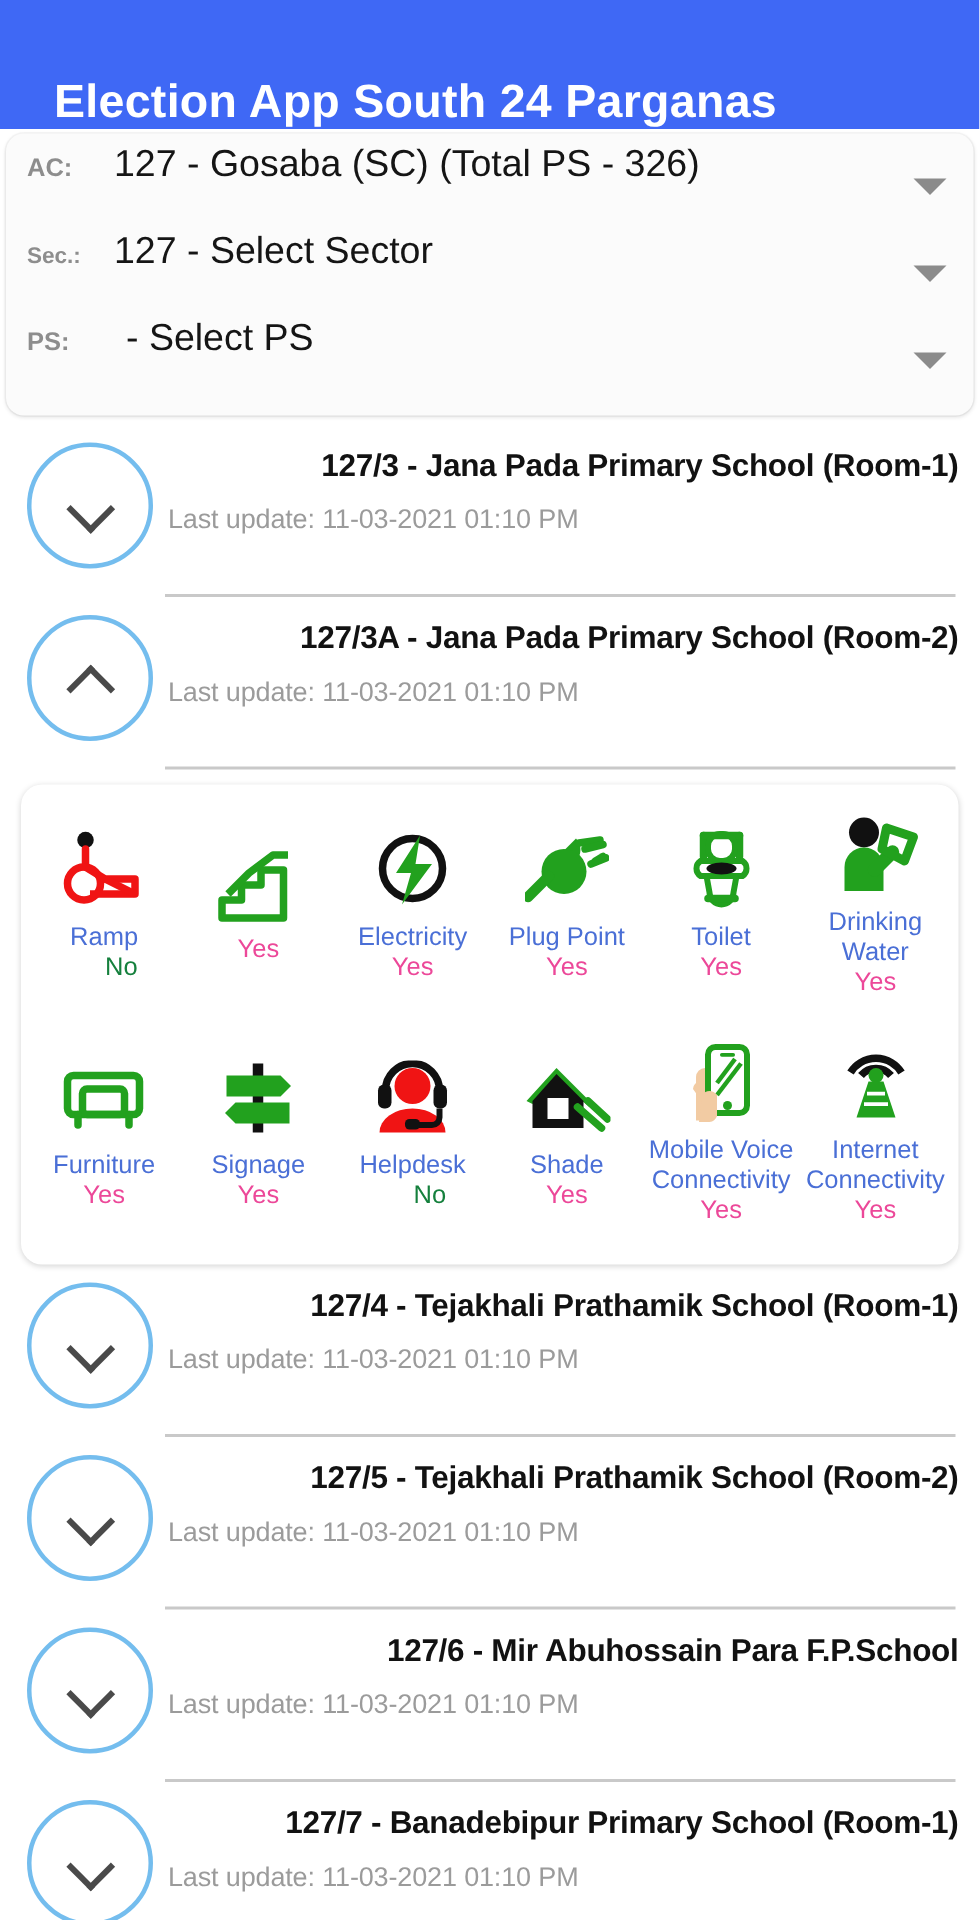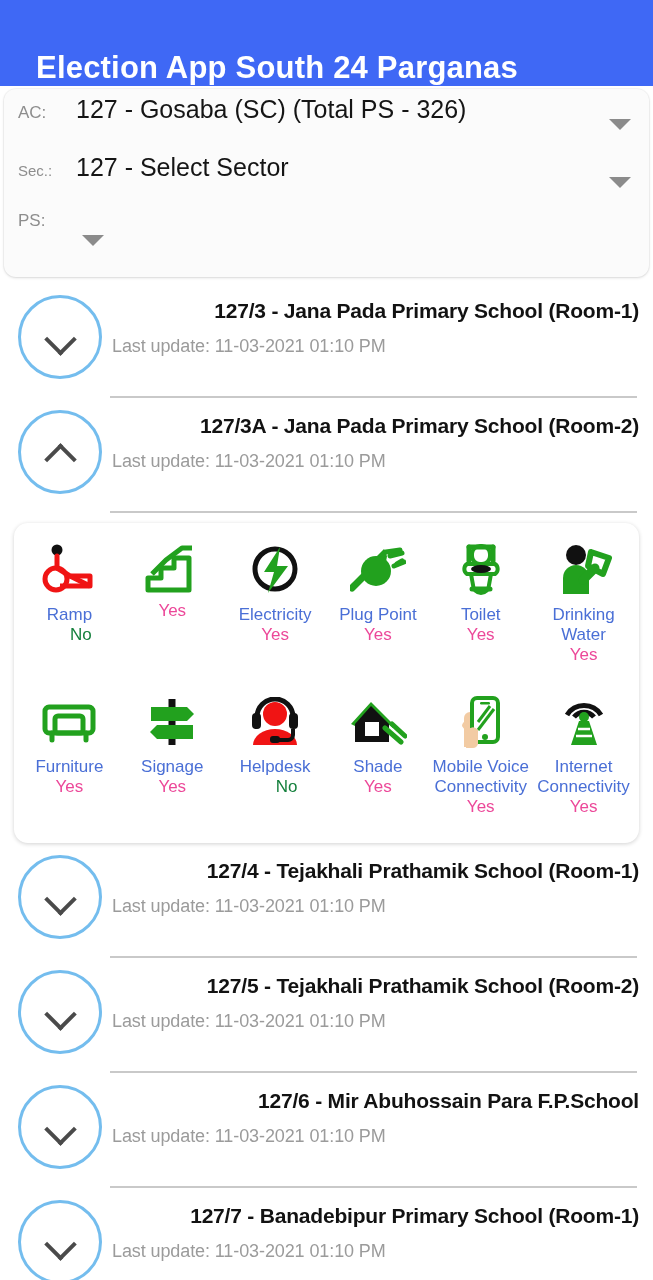--- a/index.html
+++ b/index.html
@@ -34,21 +34,21 @@
     padding: 6px 0 8px 0;
   }
   .selector-row {
     display: flex; align-items: baseline;
     height: 58px;
     padding: 0 18px 0 14px;
   }
   .sel-label {
     color: #8d8d8d;
     font-size: 17px;
-    font-weight: normal;
+    font-weight: bold;
     width: 58px;
     flex: 0 0 58px;
   }
   .sel-label.small { font-size: 15px; }
   .sel-value {
     flex: 1;
     color: #151515;
     font-size: 25px;
     white-space: nowrap;
     overflow: hidden;
@@ -123,21 +123,21 @@
   
   .facility-card {
     margin: 10px 14px 0 14px;
     background: #ffffff;
     border-radius: 14px;
     box-shadow: 0 1px 4px rgba(0,0,0,0.18);
     padding: 12px 4px 26px 4px;
   }
   .facility-row {
     display: flex;
-    align-items: flex-start;
+    align-items: center;
   }
   .facility-cell {
     flex: 1 1 0;
     display: flex;
     flex-direction: column;
     align-items: center;
     padding: 4px 2px 0 2px;
   }
   .fac-icon {
     height: 62px;
@@ -178,20 +178,21 @@
     </div>
 
     <div class="selector-row">
       <div class="sel-label small">Sec.:</div>
       <div class="sel-value">127 - Select Sector</div>
       <div class="caret"></div>
     </div>
 
     <div class="selector-row">
       <div class="sel-label">PS:</div>
+      <div class="sel-value indent">- Select PS</div>
       <div class="caret"></div>
     </div>
 
   </div>
 
   <div class="ps-list">
 
     <div class="ps-item">
       <div class="chevron-btn">
         <span class="chev"></span>

